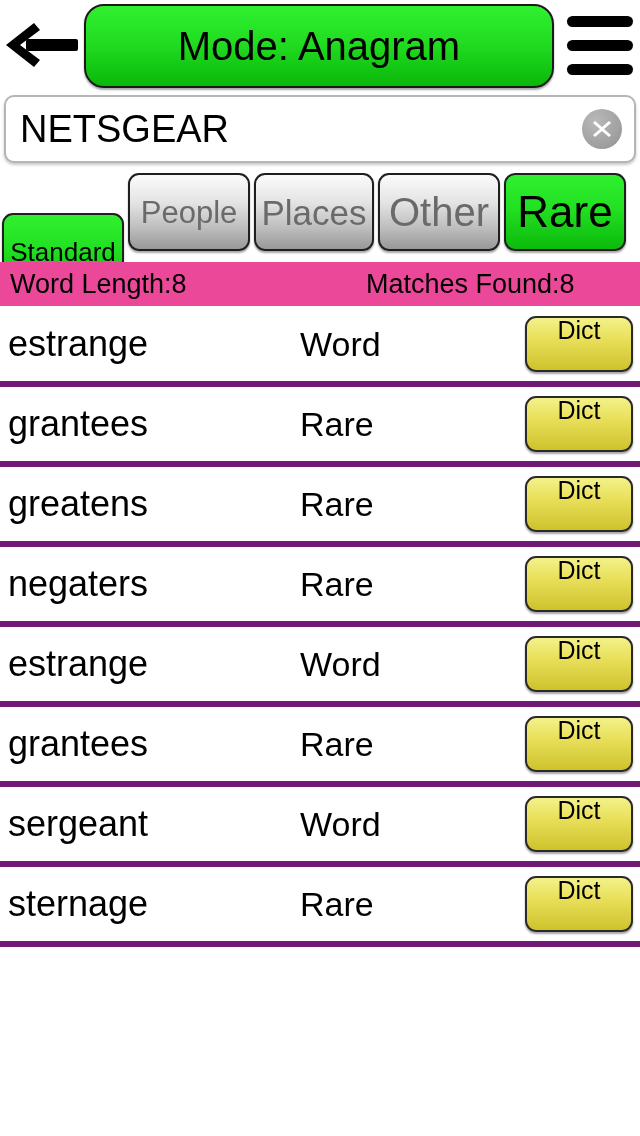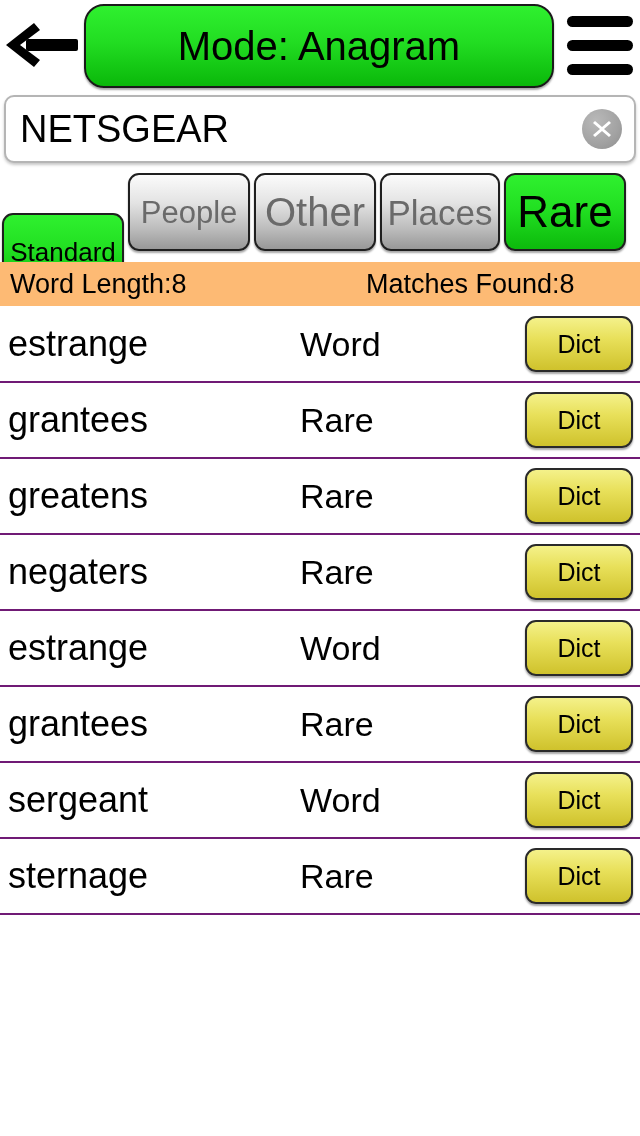--- a/index.html
+++ b/index.html
@@ -141,21 +141,21 @@
   .fbtn-3 { width: 122px; }
   .fbtn-3 span { font-size: 40px; }
   .fbtn-4 { width: 122px; }
   .fbtn-4 span { font-size: 44px; }
 
   
   .statusbar {
     position: absolute;
     left: 0; top: 262px;
     width: 640px; height: 44px;
-    background: #fdba74;
+    background: #ec4899;
   }
   .statusbar .s-left {
     position: absolute;
     left: 10px; top: 50%;
     transform: translateY(-50%);
     font-size: 27px;
     color: #000000;
     white-space: nowrap;
   }
   .statusbar .s-right {
@@ -169,21 +169,21 @@
 
   
   .list {
     position: absolute;
     left: 0; top: 307px;
     width: 640px;
   }
   .row {
     position: relative;
     height: 74px;
-    border-bottom: 2px solid #701a75;
+    border-bottom: 6px solid #701a75;
     background: #ffffff;
   }
   .row .word {
     position: absolute;
     left: 8px; top: 50%;
     transform: translateY(-50%);
     font-size: 36px;
     color: #000000;
     white-space: nowrap;
   }
@@ -200,21 +200,20 @@
   .dict-btn {
     position: absolute;
     right: 7px; top: 50%;
     transform: translateY(-50%);
     width: 108px; height: 56px;
     box-sizing: border-box;
     border: 2px solid #2a2a2a;
     border-radius: 11px;
     background: linear-gradient(to bottom, #f4f18a 0%, #e8e05a 40%, #cfc22c 100%);
     display: flex;
-    align-items: center;
     justify-content: center;
     box-shadow: 0 2px 2px rgba(0,0,0,0.35);
   }
   .dict-btn span {
     font-size: 25px;
     color: #000000;
     line-height: 1;
   }
 </style>
 </head>
@@ -250,25 +249,25 @@
   </div>
 </div>
 
 <div class="filters">
   <div class="fbtn fbtn-0 on">
     <span>Standard</span>
   </div>
   <div class="fbtn fbtn-1 off">
     <span>People</span>
   </div>
+  <div class="fbtn fbtn-2 off">
+    <span>Places</span>
+  </div>
   <div class="fbtn fbtn-3 off">
     <span>Other</span>
-  </div>
-  <div class="fbtn fbtn-2 off">
-    <span>Places</span>
   </div>
   <div class="fbtn fbtn-4 on">
     <span>Rare</span>
   </div>
 </div>
 
 <div class="statusbar">
   <div class="s-left">Word Length:8</div>
   <div class="s-right">Matches Found:8</div>
 </div>

